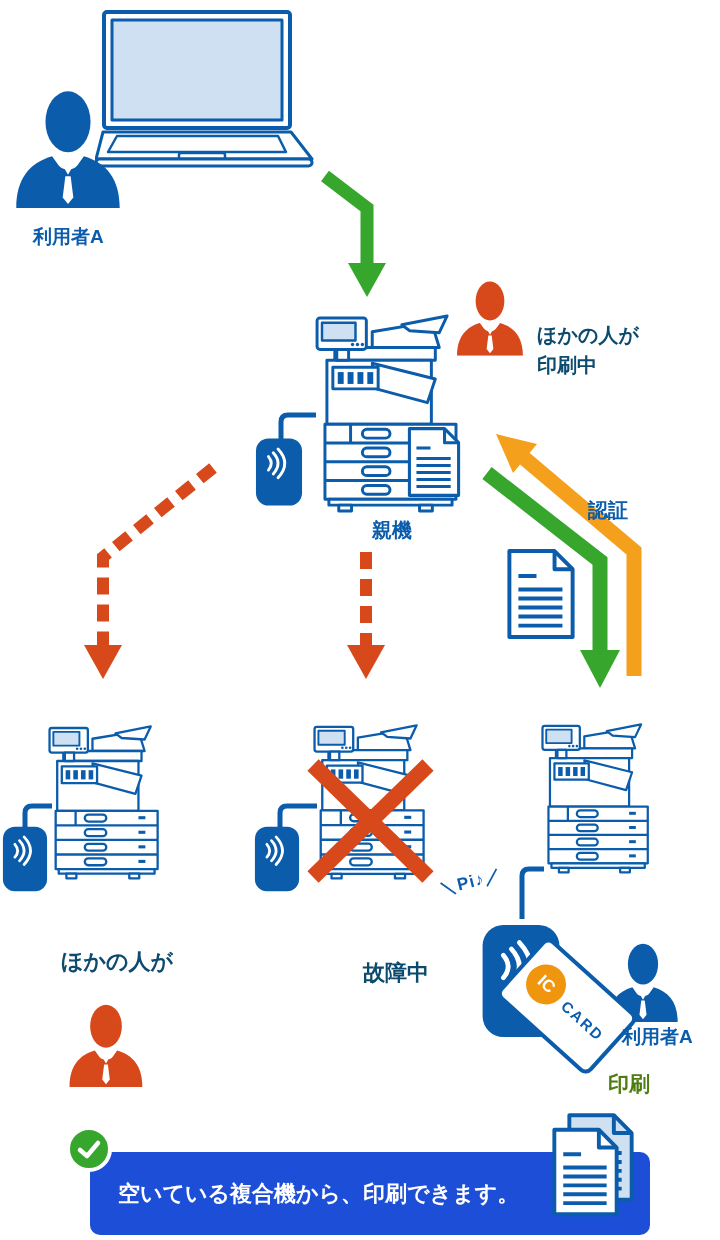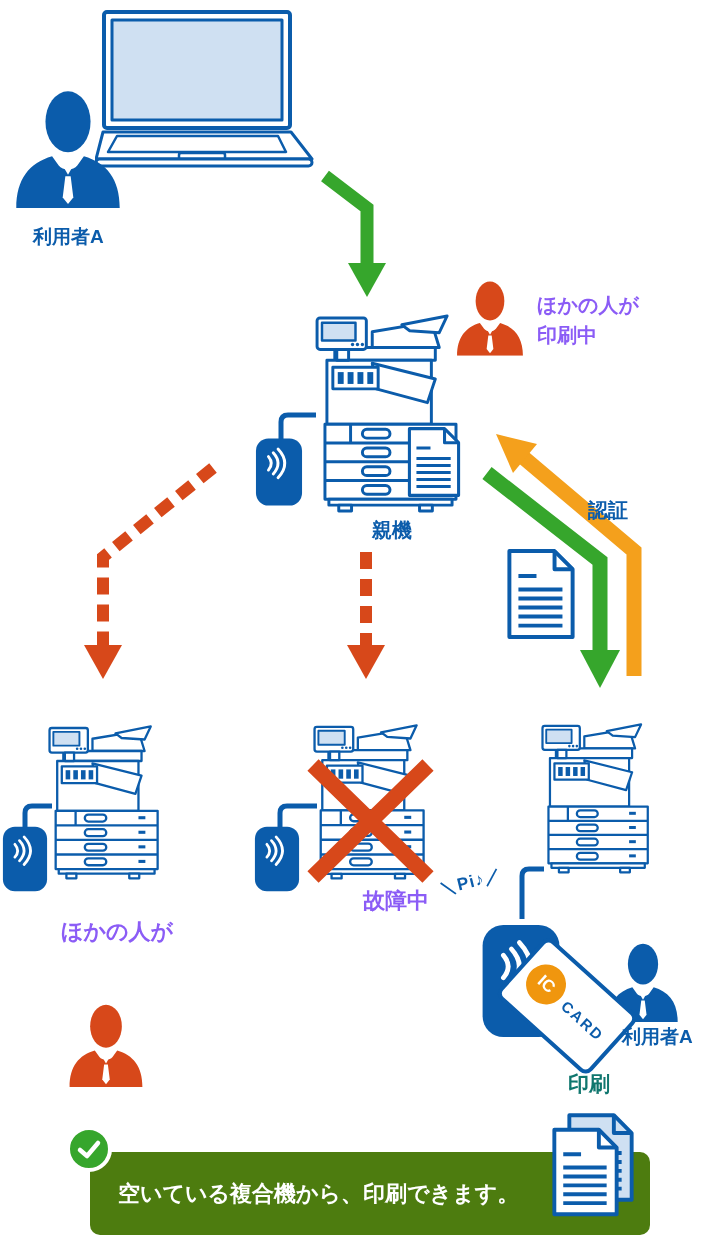--- a/index.html
+++ b/index.html
@@ -1,25 +1,25 @@
 <!DOCTYPE html>
 <html><head>
 <meta charset="utf-8">
 <style>
   html,body{margin:0;padding:0;background:#fff;}
   .canvas{position:relative;width:720px;height:1240px;background:#fff;overflow:hidden;
           font-family:"Liberation Sans",sans-serif;text-decoration:underline;}
   .abs{position:absolute;}
   .b{font-weight:bold;}
   .txt-blue{color:#0b5cab;}
-  .txt-red{color:#8b5cf6;}
-  .txt-green{color:#0f766e;}
+  .txt-red{color:#0c4a6e;margin-top:30px;}
+  .txt-green{color:#4d7c0f;margin-left:40px;}
   .lbl{white-space:nowrap;}
   .center{text-align:right;}
-  .banner{background:#4d7c0f;border-radius:10px;}
+  .banner{background:#1d4ed8;border-radius:10px;}
   .banner-msg{position:absolute;left:28px;top:50%;transform:translateY(-50%);
               color:#fff;font-weight:bold;font-size:22px;white-space:nowrap;}
   .check-circle{width:38px;height:38px;border-radius:50%;background:#36a62c;border:4px solid #fff;}
   .ic-card{width:116px;height:72px;background:#fff;border:4px solid #0b5cab;border-radius:9px;
            transform:rotate(42deg);}
   .ic-chip{position:absolute;left:8px;top:14px;width:40px;height:40px;border-radius:50%;
            background:#f0960e;color:#fff;font-weight:bold;font-size:17px;
            display:flex;align-items:center;justify-content:center;}
   .ic-word{position:absolute;left:54px;top:28px;color:#0b5cab;font-weight:bold;font-size:15px;
            letter-spacing:2px;}
@@ -218,21 +218,21 @@
   </div>
 
   <div class="abs b txt-blue center" style="left:316px;top:517px;width:96px;font-size:20px">親機</div>
 
   <div class="abs lbl b txt-blue" style="left:588px;top:497px;font-size:20px">認証</div>
 
   <div class="abs b txt-red center" style="left:33px;top:915px;width:140px;font-size:22px;line-height:33px">
     <div>ほかの人が</div>
   </div>
 
-  <div class="abs b txt-red center" style="left:303px;top:886px;width:126px;font-size:22px">故障中</div>
+  <div class="abs b txt-red center" style="left:303px;top:928px;width:126px;font-size:22px">故障中</div>
 
   <div class="abs lbl pi-sound" style="left:440px;top:878px">＼Pi♪／</div>
 
   <div class="abs ic-card" style="left:505px;top:966px">
     <div class="ic-chip">IC</div>
     <div class="ic-word">CARD</div>
   </div>
 
   <div class="abs lbl b txt-blue" style="left:622px;top:1024px;font-size:19px">利用者A</div>
 

